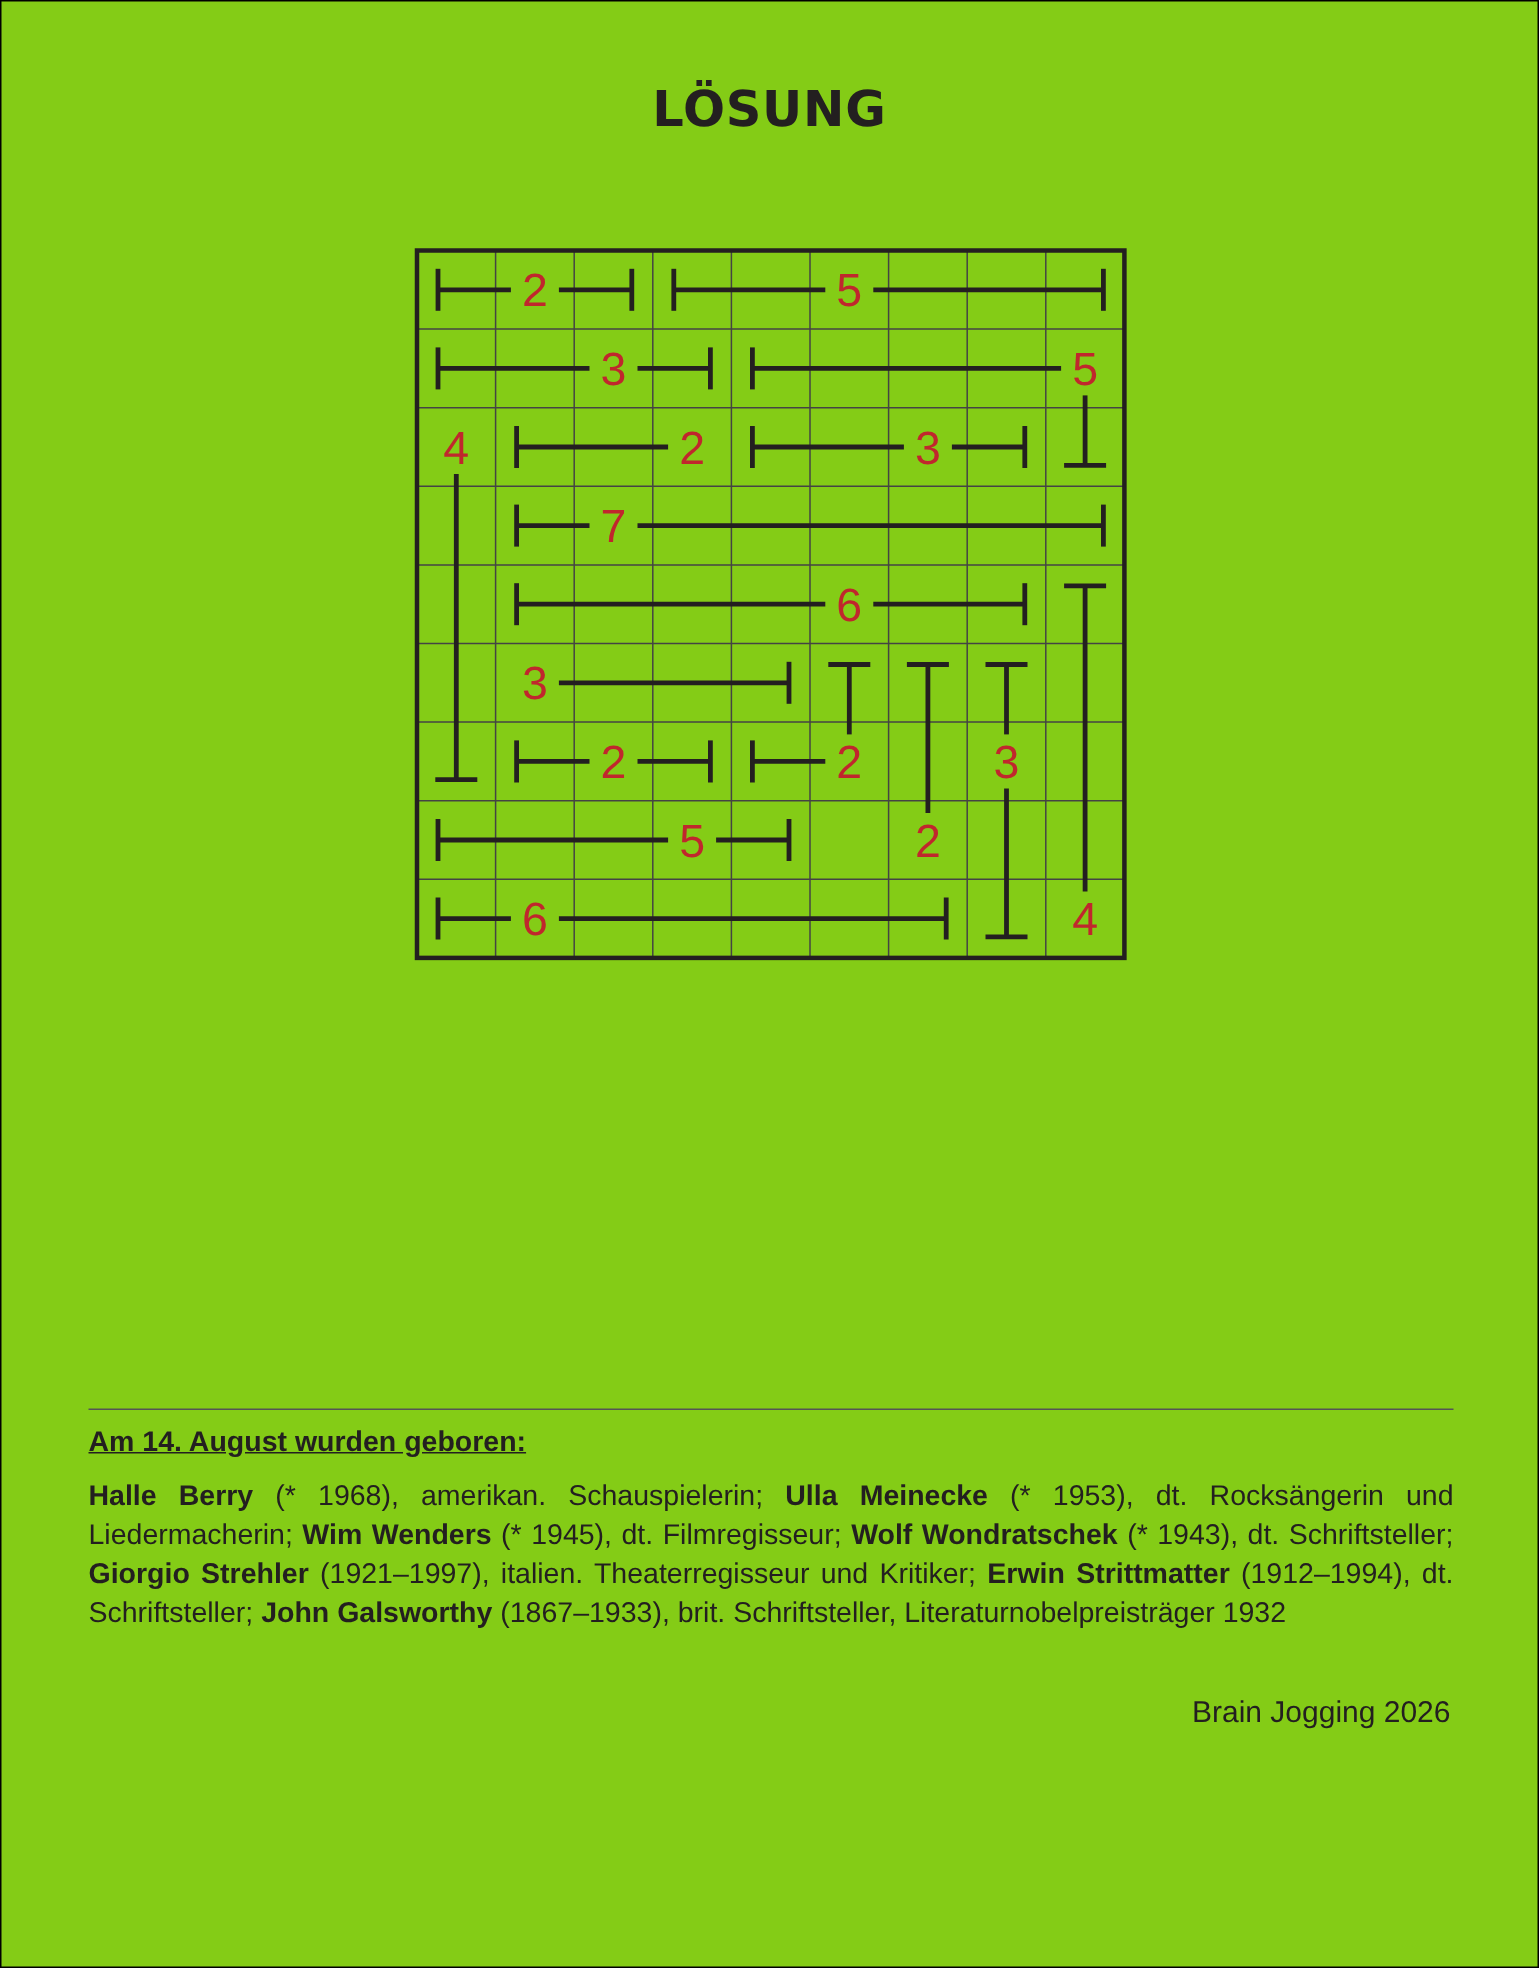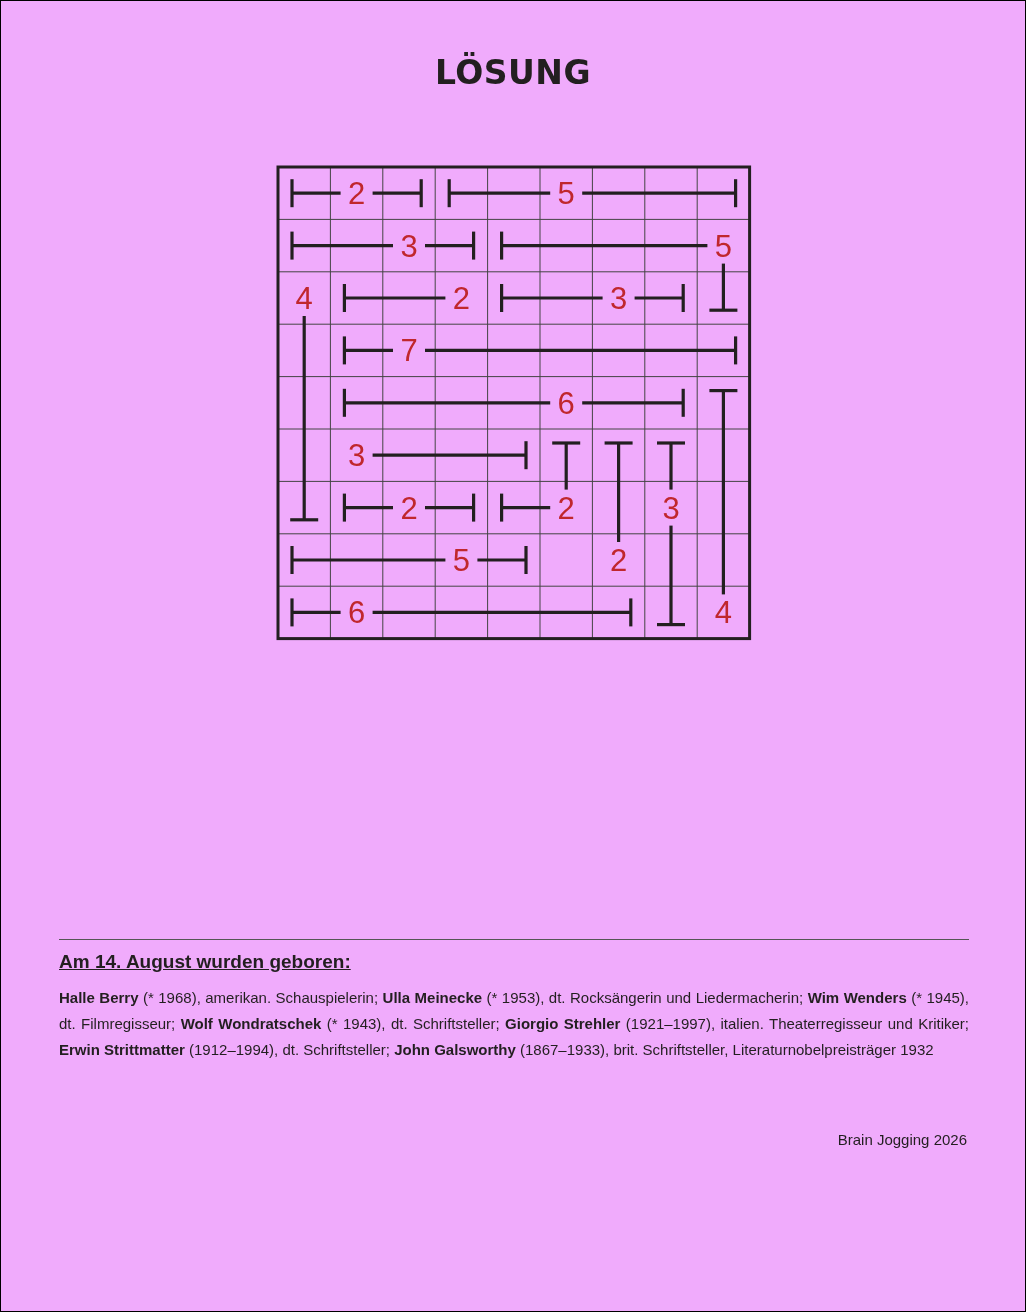--- a/index.html
+++ b/index.html
@@ -1,43 +1,43 @@
 <!DOCTYPE html>
 <html><head>
 <meta charset="utf-8">
 <style>
   html, body { margin: 0; padding: 0; background: #ffffff; }
   body { width: 1026px; height: 1312px; position: relative; overflow: hidden; }
   .page {
     position: absolute; left: 0; top: 0; width: 1024px; height: 1310px;
-    border: 1px solid #000; background: #f0abfc;
+    border: 1px solid #000; background: #84cc16;
   }
   .title {
     position: absolute; left: 0; width: 1024px; top: 52px; text-align: center;
     font-family: "DejaVu Sans", sans-serif; font-weight: bold; font-size: 33px;
     color: #231f20; letter-spacing: 0.5px;
   }
   .puzzle { position: absolute; left: 275px; top: 164px; }
   .rule {
     position: absolute; left: 58px; top: 938px; width: 910px; height: 0;
     border-top: 1.5px solid #555;
   }
   .section-head {
     position: absolute; left: 58px; top: 950px;
     font-family: "Liberation Sans", sans-serif; font-weight: bold; font-size: 19px; color: #231f20; text-decoration: underline;
   }
   .bio {
     position: absolute; left: 58px; top: 984px; width: 910px;
-    font-family: "Liberation Sans", sans-serif; font-size: 15px; line-height: 26px;
+    font-family: "Liberation Sans", sans-serif; font-size: 19px; line-height: 26px;
     color: #231f20; text-align: justify;
   }
   .bio b { font-weight: bold; }
   .footer {
     position: absolute; right: 58px; top: 1130px;
-    font-family: "Liberation Sans", sans-serif; font-size: 15px; color: #231f20; text-align: right;
+    font-family: "Liberation Sans", sans-serif; font-size: 20px; color: #231f20; text-align: right;
   }
 </style>
 </head>
 <body>
 
 <div class="page">
   <div class="title">LÖSUNG</div>
 
   <div class="puzzle">
     <svg id="grid-svg" width="476" height="476" xmlns="http://www.w3.org/2000/svg">

